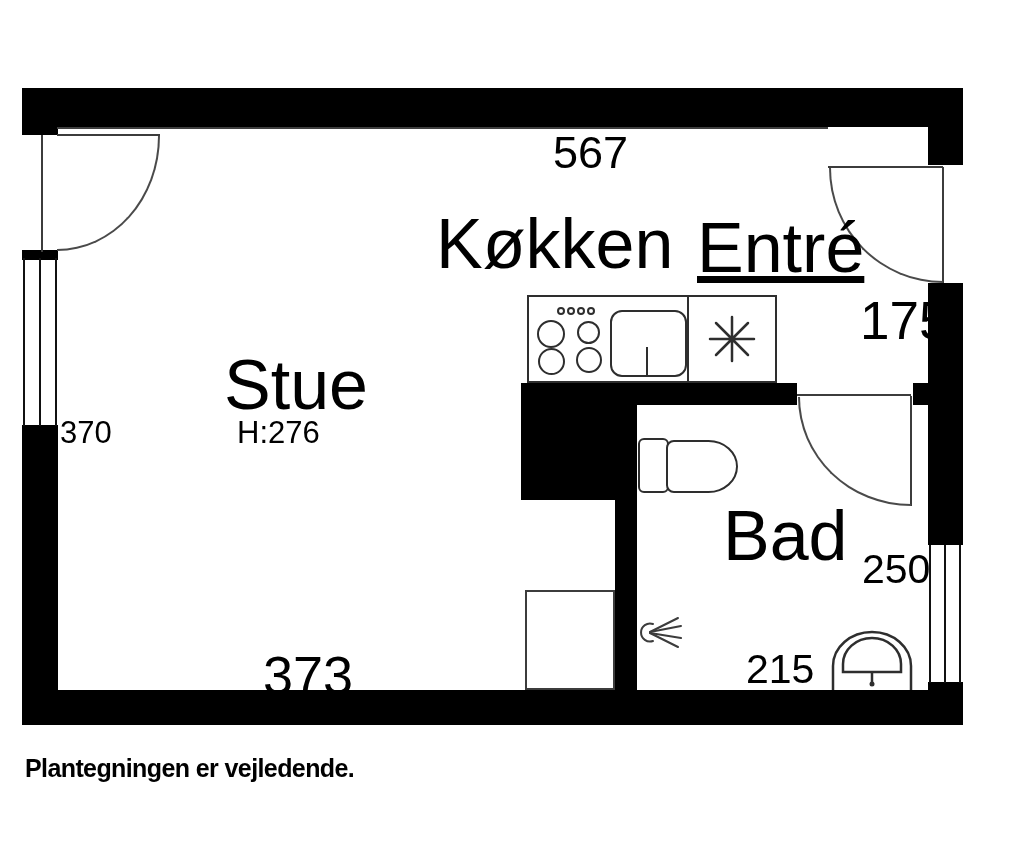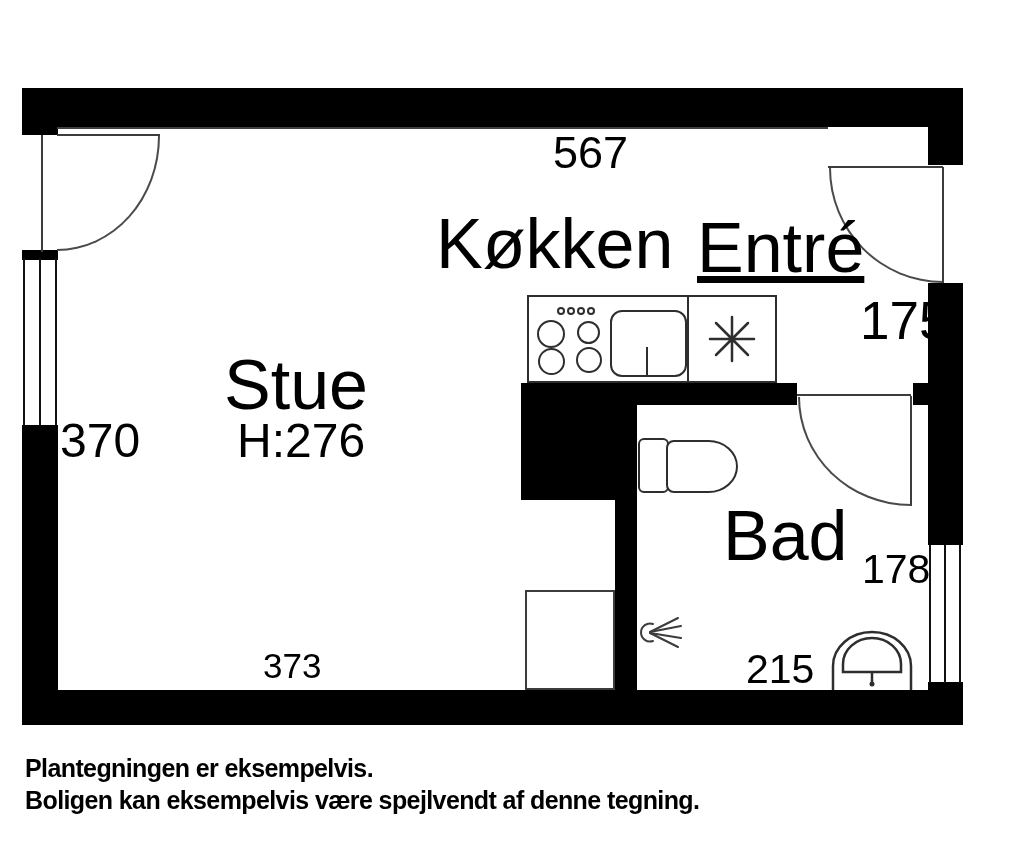--- a/index.html
+++ b/index.html
@@ -10,21 +10,21 @@
   .thinline{position:absolute;background:#3f3f3f;}
   .leaf{position:absolute;background:#3c3c3c;}
   .arc-br{position:absolute;border-right:2px solid #4a4a4a;border-bottom:2px solid #4a4a4a;
           border-bottom-right-radius:100% 100%;}
   .arc-bl{position:absolute;border-left:2px solid #4a4a4a;border-bottom:2px solid #4a4a4a;
           border-bottom-left-radius:100% 100%;}
   .fixture{position:absolute;border:2px solid #2e2e2e;background:#fff;box-sizing:border-box;}
   .circle{border-radius:50%;}
   .lbl{position:absolute;white-space:nowrap;line-height:1;}
   .room-lbl{font-size:70px;}
-  .dim-lbl{font-size:48px;}
+  .dim-lbl{font-size:31px;}
   .note{position:absolute;left:25px;top:752px;font-weight:bold;font-size:25px;
         letter-spacing:-0.6px;line-height:32px;color:#000;}
   svg{position:absolute;overflow:visible;}
 </style>
 </head>
 <body>
 
 <div id="plan">
 
   <div class="wall" style="left:22px;top:88px;width:941px;height:39px;"></div>
@@ -124,22 +124,21 @@
   <div class="fixture" style="left:525px;top:590px;width:90px;height:100px;border-color:#3c3c3c;"></div>
 
   <div class="lbl dim-lbl" style="left:553px;top:130px;font-size:45px;">567</div>
   <div class="lbl room-lbl" style="left:436px;top:209px;">Køkken</div>
   <div class="lbl room-lbl" style="left:697px;top:213px;text-decoration:underline;">Entré</div>
   <div class="lbl dim-lbl" style="left:860px;top:294px;font-size:53px;">175</div>
   <div class="lbl room-lbl" style="left:224px;top:350px;">Stue</div>
   <div class="lbl dim-lbl" style="left:237px;top:417px;">H:276</div>
   <div class="lbl dim-lbl" style="left:60px;top:417px;">370</div>
   <div class="lbl room-lbl" style="left:723px;top:501px;">Bad</div>
-  <div class="lbl dim-lbl" style="left:862px;top:549px;font-size:41px;">178</div>
+  <div class="lbl dim-lbl" style="left:862px;top:549px;font-size:41px;">250</div>
   <div class="lbl dim-lbl" style="left:746px;top:649px;font-size:41px;">215</div>
-  <div class="lbl dim-lbl" style="left:263px;top:648px;font-size:35px;">373</div>
+  <div class="lbl dim-lbl" style="left:263px;top:648px;font-size:54px;">373</div>
 
   <div class="note">
-    <div>Plantegningen er eksempelvis.</div>
-    <div>Boligen kan eksempelvis være spejlvendt af denne tegning.</div>
+    <div>Plantegningen er vejledende.</div>
   </div>
 
 </div>
 
 </body></html>

